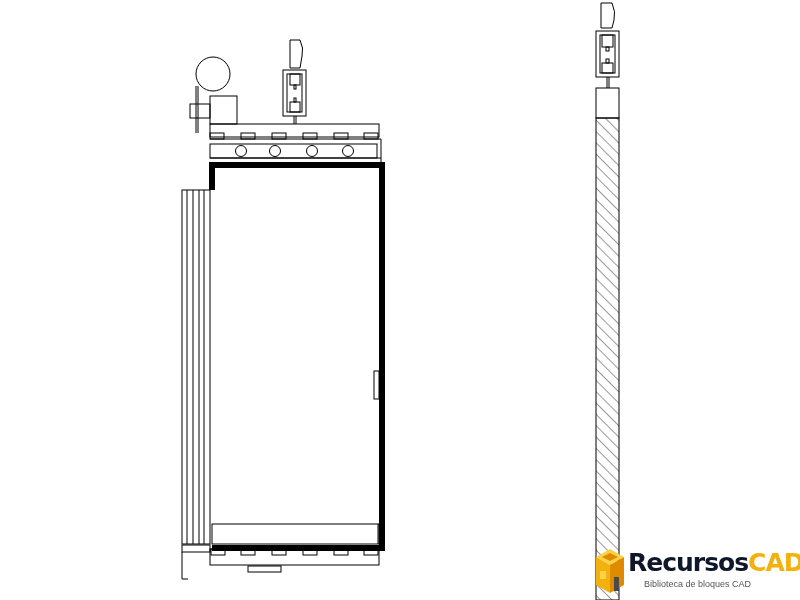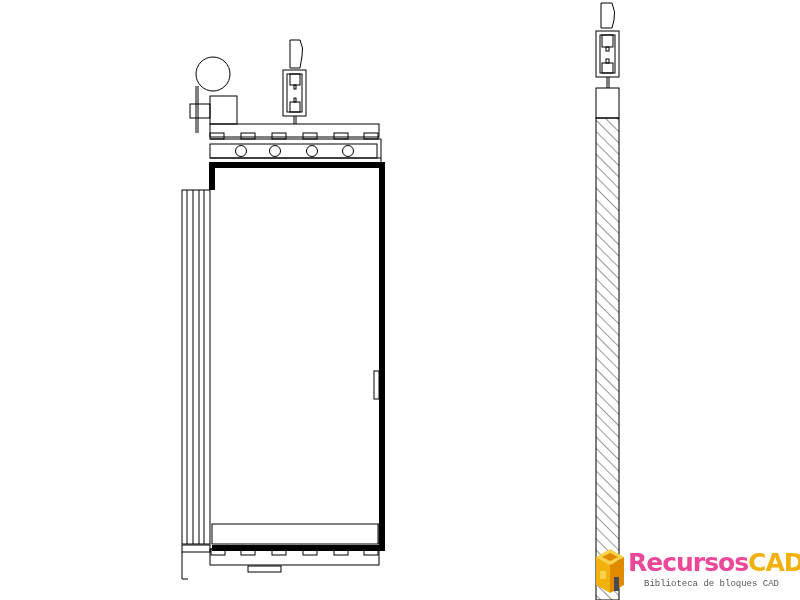--- a/index.html
+++ b/index.html
@@ -1,22 +1,22 @@
 <!DOCTYPE html>
 <html><head>
   <meta charset="utf-8">
   <style>
     html, body { margin: 0; padding: 0; background: #ffffff; }
     body { width: 800px; height: 600px; position: relative; overflow: hidden; font-family: "DejaVu Sans", sans-serif; }
     svg.drawing { position: absolute; left: 0; top: 0; }
     .logo { position: absolute; left: 592px; top: 541px; width: 210px; height: 60px; }
     .logo-text { position: absolute; left: 36px; top: 8px; font-family: "DejaVu Sans", sans-serif; font-weight: bold; font-size: 25px; letter-spacing: -1px; line-height: 28px; white-space: nowrap; }
-    .logo-text .part1 { color: #ec4899; }
+    .logo-text .part1 { color: #0f172a; }
     .logo-text .part2 { color: #f2b10c; }
-    .logo-sub { position: absolute; left: 52px; top: 38px; font-size: 9px; color: #555555; white-space: nowrap; font-family: Liberation Mono, monospace; }
+    .logo-sub { position: absolute; left: 52px; top: 38px; font-size: 9px; color: #555555; white-space: nowrap; font-family: Liberation Sans, sans-serif; }
   </style>
 </head>
 <body>
 
 <svg class="drawing" width="800" height="600" viewBox="0 0 800 600" xmlns="http://www.w3.org/2000/svg">
   <g fill="none" stroke="#000" stroke-width="1">
 
     <circle cx="213" cy="74" r="17"></circle>
     <line x1="196" y1="86" x2="196" y2="133"></line>
     <line x1="198" y1="86" x2="198" y2="133"></line>

